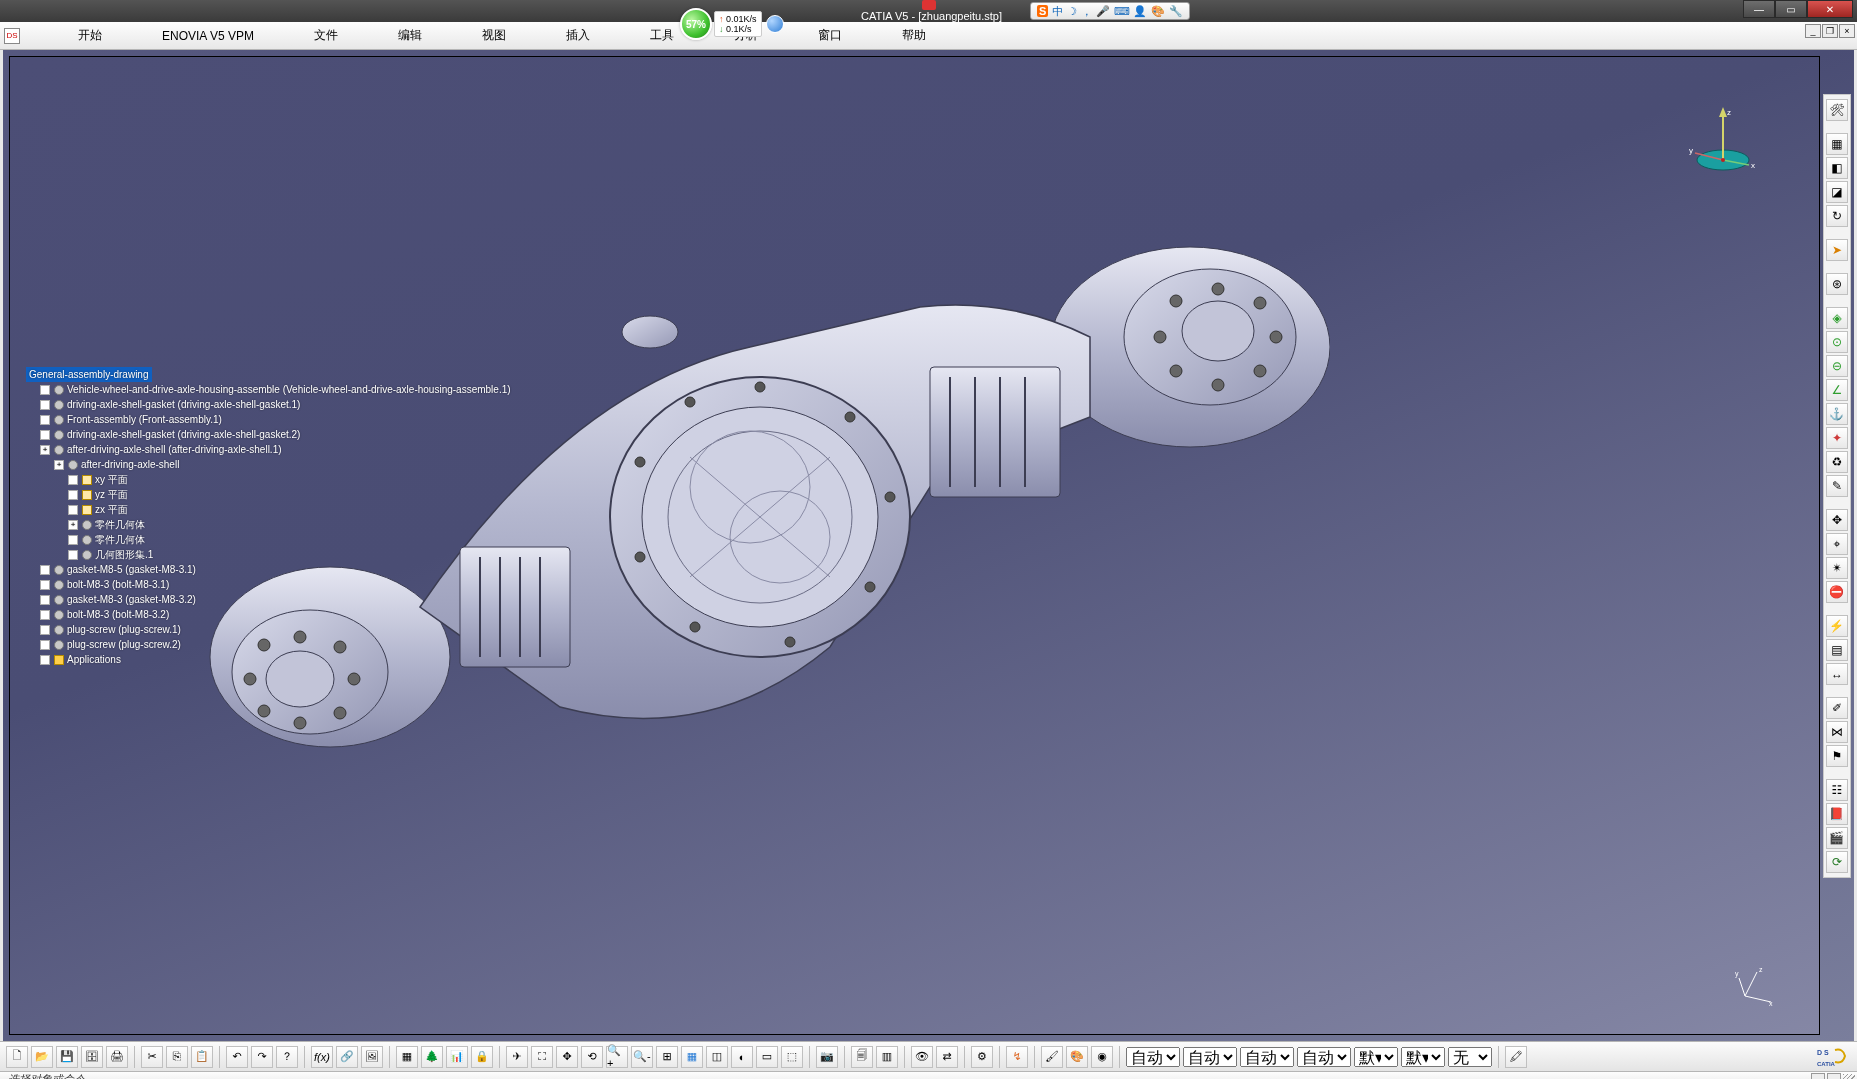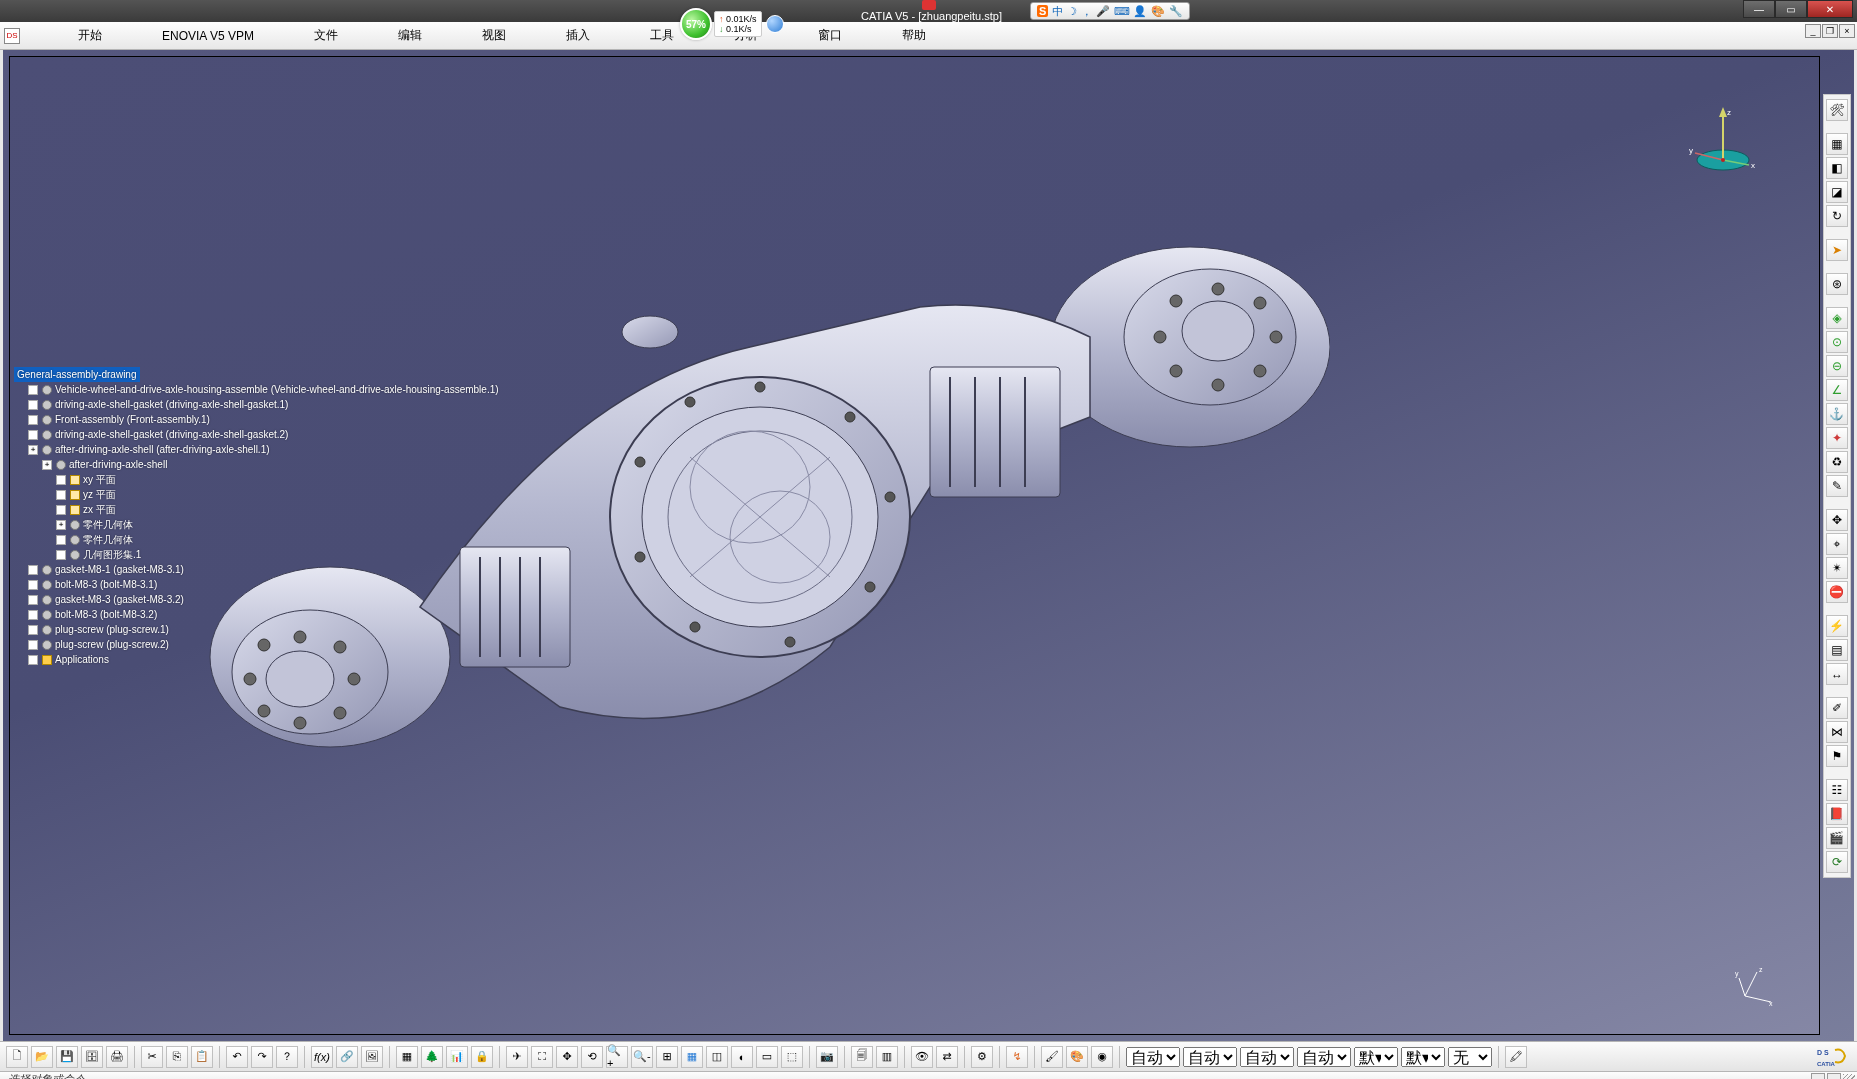--- a/index.html
+++ b/index.html
@@ -35,21 +35,21 @@
 .viewport-border{position:absolute;left:6px;top:6px;right:34px;bottom:6px;border:1px solid #000; background: linear-gradient(160deg,#4c4e76 0%, #4a4d74 40%, #8587a5 100%);}
 
 
 .compass { position:absolute; right:56px; top:48px; width:80px; height:70px; }
 .compass svg{width:100%;height:100%;}
 
 
 .triad { position:absolute; right:44px; bottom:28px; width:40px;height:40px;}
 
 
-.tree { position:absolute; left:4px; top:310px; font-size:10px; color:#fff; line-height:15px; text-shadow:0 0 2px rgba(0,0,0,.6); }
+.tree { position:absolute; left:16px; top:310px; font-size:10px; color:#fff; line-height:15px; text-shadow:0 0 2px rgba(0,0,0,.6); }
 .tree .root { background:#1060c0; padding:0 3px; display:inline-block;}
 .tree ul { list-style:none; margin-left:14px;}
 .tree li { white-space:nowrap; }
 .tree li::before{content:""; display:inline-block;width:8px;height:8px;border:1px solid #aaa;background:#fff;margin-right:4px;vertical-align:middle;}
 .tree li.branch::before{content:"+";font-size:8px;line-height:8px;text-align:center;color:#000;}
 .tree .ico{display:inline-block;width:10px;height:10px;background:#ffcf4b;border:1px solid #b58a00;margin-right:3px;vertical-align:middle;}
 .tree .ico.gear{background:#c8c8c8;border-color:#777;border-radius:50%;}
 .tree .ico.plane{background:#ffe9a8;}
 .tree .underline{text-align:right;}
 
@@ -262,21 +262,21 @@
             <li class="branch"><span class="ico gear"></span><span>after-driving-axle-shell</span></li>
             <ul>
               <li><span class="ico plane"></span><span>xy 平面</span></li>
               <li><span class="ico plane"></span><span>yz 平面</span></li>
               <li><span class="ico plane"></span><span>zx 平面</span></li>
               <li class="branch"><span class="ico gear"></span><span>零件几何体</span></li>
               <li><span class="ico gear"></span><span>零件几何体</span></li>
               <li><span class="ico gear"></span><span class="underline">几何图形集.1</span></li>
             </ul>
           </ul>
-          <li><span class="ico gear"></span><span>gasket-M8-1 (gasket-M8-3.1)</span></li>
+          <li><span class="ico gear"></span><span>gasket-M8-5 (gasket-M8-3.1)</span></li>
           <li><span class="ico gear"></span><span>bolt-M8-3 (bolt-M8-3.1)</span></li>
           <li><span class="ico gear"></span><span>gasket-M8-3 (gasket-M8-3.2)</span></li>
           <li><span class="ico gear"></span><span>bolt-M8-3 (bolt-M8-3.2)</span></li>
           <li><span class="ico gear"></span><span>plug-screw (plug-screw.1)</span></li>
           <li><span class="ico gear"></span><span>plug-screw (plug-screw.2)</span></li>
           <li><span class="ico "></span><span>Applications</span></li>
         </ul>
     </div>
   </div>
 

